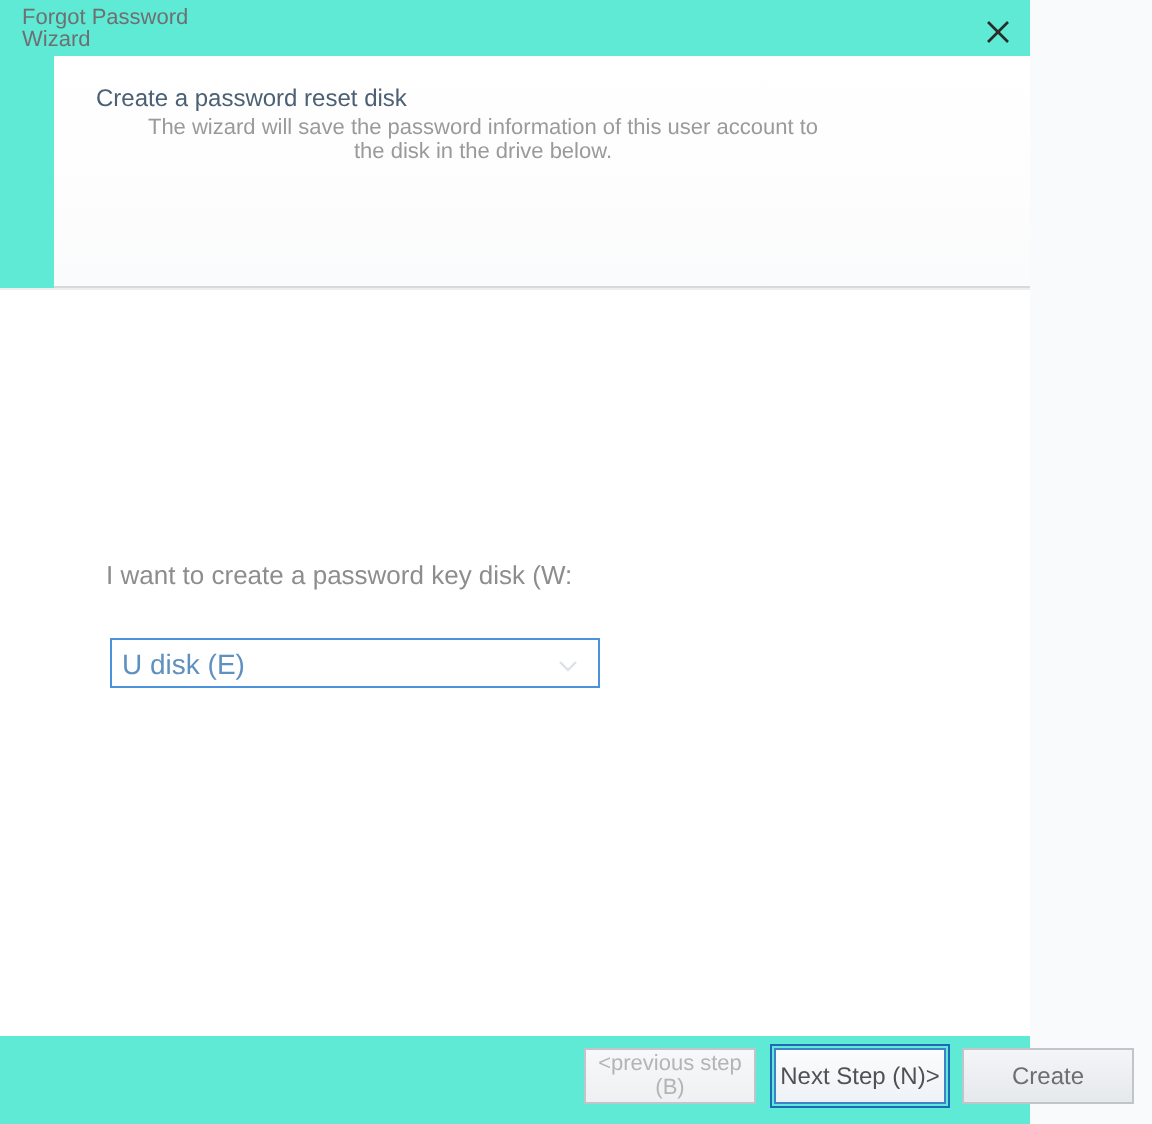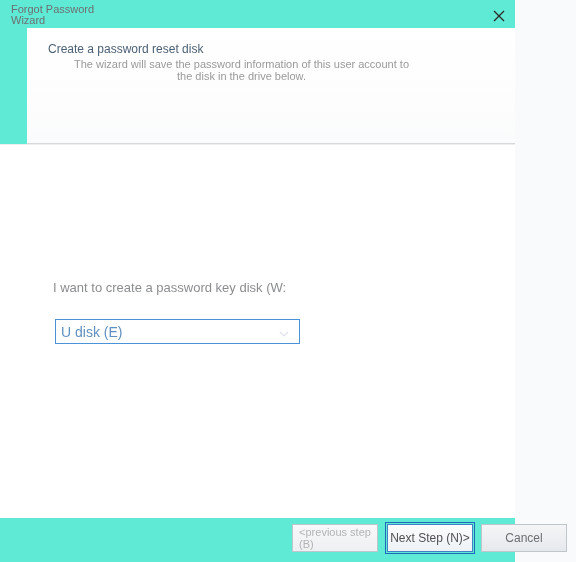--- a/index.html
+++ b/index.html
@@ -123,20 +123,21 @@
     color: #4a4a4a;
     cursor: pointer;
     user-select: none;
   }
   .btn-prev {
     left: 292px;
     width: 86px;
     color: #b2b4b6;
     background: linear-gradient(180deg,#f7f8f9,#eef0f2);
     cursor: default;
+    text-align: center;
     line-height: 12px;
     font-size: 11px;
     padding: 2px 4px;
   }
   .btn-prev span { display:block; }
   .btn-next {
     left: 387px;
     width: 86px;
     border: 1px solid #3f82c8;
     outline: 1px solid #2068b8;
@@ -187,17 +188,17 @@
     <div class="btn btn-prev">
       <div>
         <span>&lt;previous step</span>
         <span>(B)</span>
       </div>
     </div>
     <div class="btn btn-next">
       <span>Next Step (N)&gt;</span>
     </div>
     <div class="btn btn-cancel">
-      <span>Cancel</span>
+      <span>Create</span>
     </div>
   </div>
 
 </div>
 
 </body></html>

